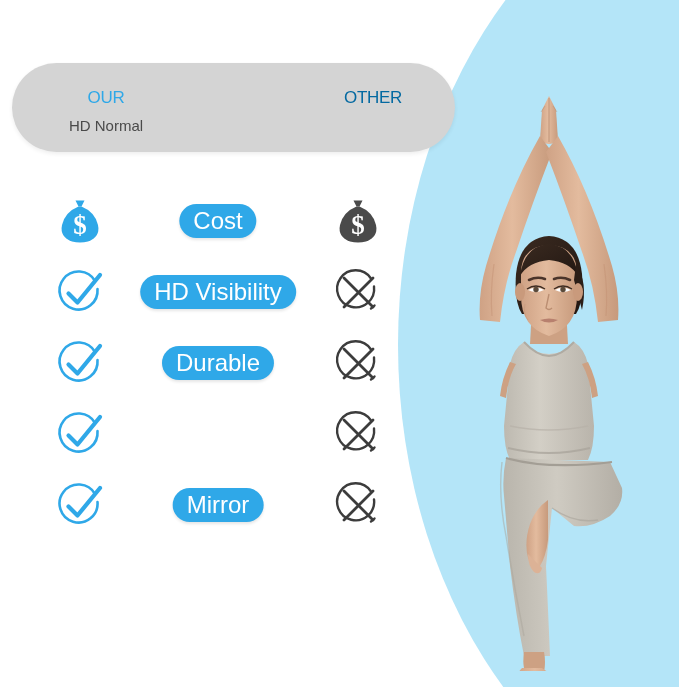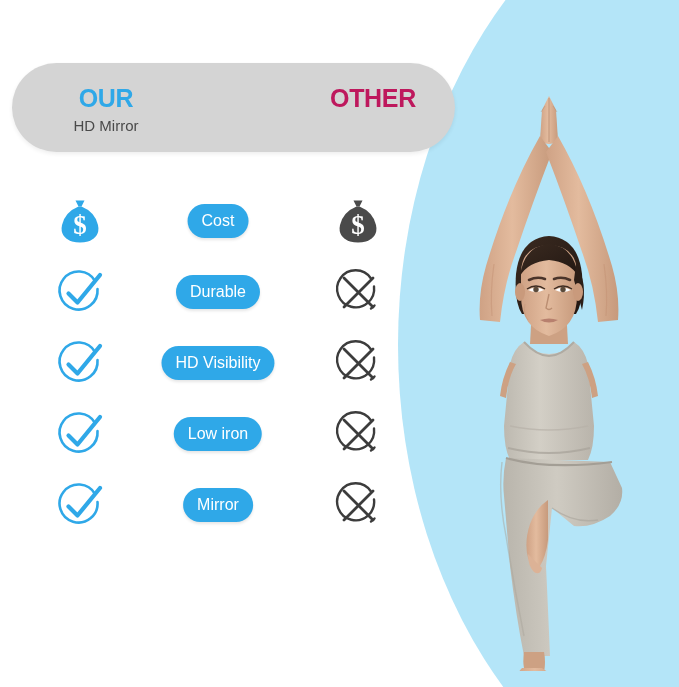--- a/index.html
+++ b/index.html
@@ -33,25 +33,25 @@
     left:12px;top:63px;
     width:443px;height:89px;
     background:#d4d4d4;
     border-radius:45px;
     box-shadow:0 2px 4px rgba(0,0,0,.07);
   }
   .hdr-col{position:absolute;top:20px;text-align:center;}
   .hdr-col.ours{left:32px;width:124px;}
   .hdr-col.other{left:286px;width:150px;}
   .hdr-title{
-    font-size:25px;font-weight:bold;line-height:30px;
+    font-size:17px;font-weight:normal;line-height:30px;
     letter-spacing:-0.3px;
   }
   .hdr-title.blue{color:#2fa8e8;}
-  .hdr-title.dark{color:#be185d;}
+  .hdr-title.dark{color:#0369a1;}
   .hdr-sub{
     font-size:15px;color:#4a4a4a;line-height:20px;margin-top:3px;
     font-weight:400;
   }
 
   
   .rows{position:absolute;left:0;top:185px;width:455px;}
   .row{position:relative;height:71px;}
   .cell-icon{
     position:absolute;top:50%;transform:translateY(-50%);
@@ -64,21 +64,21 @@
   .pill{
     position:absolute;top:50%;transform:translateY(-50%);
     left:50%;
     margin-left:-90px;
     background:#2fa8e8;
     color:#ffffff;
     border-radius:20px;
     height:34px;
     line-height:34px;
     text-align:center;
-    font-size:16px;
+    font-size:24px;
     box-shadow:0 2px 3px rgba(0,0,0,.10);
     white-space:nowrap;
     padding:0 14px;
     box-sizing:border-box;
   }
   
   .pill{left:218px;margin-left:0;transform:translate(-50%,-50%);}
 </style>
 </head>
 <body>
@@ -166,21 +166,21 @@
       <path d="M100 556 Q98 572 102 576 L120 576 Q122 566 120 556 Z" fill="#cda183"></path>
 
       <path d="M98 572 Q92 578 92 586 Q94 594 108 594 L130 592 Q136 588 132 582 Q124 576 118 572 Z" fill="url(#skin)"></path>
       <path d="M95 588 L131 587" stroke="#c08f72" stroke-width="1" fill="none" opacity=".5"></path>
     </svg>
   </div>
 
   <div class="header-pill">
     <div class="hdr-col ours">
       <div class="hdr-title blue">OUR</div>
-      <div class="hdr-sub">HD Mirror</div>
+      <div class="hdr-sub">HD Normal</div>
     </div>
     <div class="hdr-col other">
       <div class="hdr-title dark">OTHER</div>
     </div>
   </div>
 
   <div class="rows">
 
     <div class="row">
       <div class="cell-icon left">
@@ -201,57 +201,56 @@
     </div>
 
 
     <div class="row">
       <div class="cell-icon left">
         <svg viewBox="0 0 50 50" xmlns="http://www.w3.org/2000/svg">
           <path d="M40 14 A19 19 0 1 0 42.5 22" fill="none" stroke="#2fa8e8" stroke-width="2.6" stroke-linecap="round"></path>
           <path d="M13.5 26.5 L22.5 35.5 L45 8" fill="none" stroke="#2fa8e8" stroke-width="4.2" stroke-linecap="round" stroke-linejoin="round"></path>
         </svg>
       </div>
+      <div class="pill">HD Visibility</div>
+      <div class="cell-icon right">
+        <svg viewBox="0 0 50 50" xmlns="http://www.w3.org/2000/svg">
+          <path d="M38 11.5 A18.5 18.5 0 1 0 41 19.5" fill="none" stroke="#3c3c3c" stroke-width="2.4" stroke-linecap="round"></path>
+          <path d="M41.5 38.5 A18.5 18.5 0 0 1 38 41.5" fill="none" stroke="#3c3c3c" stroke-width="2.4" stroke-linecap="round"></path>
+          <path d="M11 11 L40 40" fill="none" stroke="#3c3c3c" stroke-width="2.8" stroke-linecap="round"></path>
+          <path d="M40 11 L11 40" fill="none" stroke="#3c3c3c" stroke-width="2.8" stroke-linecap="round"></path>
+        </svg>
+      </div>
+    </div>
+
+    <div class="row">
+      <div class="cell-icon left">
+        <svg viewBox="0 0 50 50" xmlns="http://www.w3.org/2000/svg">
+          <path d="M40 14 A19 19 0 1 0 42.5 22" fill="none" stroke="#2fa8e8" stroke-width="2.6" stroke-linecap="round"></path>
+          <path d="M13.5 26.5 L22.5 35.5 L45 8" fill="none" stroke="#2fa8e8" stroke-width="4.2" stroke-linecap="round" stroke-linejoin="round"></path>
+        </svg>
+      </div>
       <div class="pill">Durable</div>
       <div class="cell-icon right">
         <svg viewBox="0 0 50 50" xmlns="http://www.w3.org/2000/svg">
           <path d="M38 11.5 A18.5 18.5 0 1 0 41 19.5" fill="none" stroke="#3c3c3c" stroke-width="2.4" stroke-linecap="round"></path>
           <path d="M41.5 38.5 A18.5 18.5 0 0 1 38 41.5" fill="none" stroke="#3c3c3c" stroke-width="2.4" stroke-linecap="round"></path>
           <path d="M11 11 L40 40" fill="none" stroke="#3c3c3c" stroke-width="2.8" stroke-linecap="round"></path>
           <path d="M40 11 L11 40" fill="none" stroke="#3c3c3c" stroke-width="2.8" stroke-linecap="round"></path>
         </svg>
       </div>
     </div>
 
     <div class="row">
       <div class="cell-icon left">
         <svg viewBox="0 0 50 50" xmlns="http://www.w3.org/2000/svg">
           <path d="M40 14 A19 19 0 1 0 42.5 22" fill="none" stroke="#2fa8e8" stroke-width="2.6" stroke-linecap="round"></path>
           <path d="M13.5 26.5 L22.5 35.5 L45 8" fill="none" stroke="#2fa8e8" stroke-width="4.2" stroke-linecap="round" stroke-linejoin="round"></path>
         </svg>
       </div>
-      <div class="pill">HD Visibility</div>
-      <div class="cell-icon right">
-        <svg viewBox="0 0 50 50" xmlns="http://www.w3.org/2000/svg">
-          <path d="M38 11.5 A18.5 18.5 0 1 0 41 19.5" fill="none" stroke="#3c3c3c" stroke-width="2.4" stroke-linecap="round"></path>
-          <path d="M41.5 38.5 A18.5 18.5 0 0 1 38 41.5" fill="none" stroke="#3c3c3c" stroke-width="2.4" stroke-linecap="round"></path>
-          <path d="M11 11 L40 40" fill="none" stroke="#3c3c3c" stroke-width="2.8" stroke-linecap="round"></path>
-          <path d="M40 11 L11 40" fill="none" stroke="#3c3c3c" stroke-width="2.8" stroke-linecap="round"></path>
-        </svg>
-      </div>
-    </div>
-
-    <div class="row">
-      <div class="cell-icon left">
-        <svg viewBox="0 0 50 50" xmlns="http://www.w3.org/2000/svg">
-          <path d="M40 14 A19 19 0 1 0 42.5 22" fill="none" stroke="#2fa8e8" stroke-width="2.6" stroke-linecap="round"></path>
-          <path d="M13.5 26.5 L22.5 35.5 L45 8" fill="none" stroke="#2fa8e8" stroke-width="4.2" stroke-linecap="round" stroke-linejoin="round"></path>
-        </svg>
-      </div>
-      <div class="pill">Low iron</div>
       <div class="cell-icon right">
         <svg viewBox="0 0 50 50" xmlns="http://www.w3.org/2000/svg">
           <path d="M38 11.5 A18.5 18.5 0 1 0 41 19.5" fill="none" stroke="#3c3c3c" stroke-width="2.4" stroke-linecap="round"></path>
           <path d="M41.5 38.5 A18.5 18.5 0 0 1 38 41.5" fill="none" stroke="#3c3c3c" stroke-width="2.4" stroke-linecap="round"></path>
           <path d="M11 11 L40 40" fill="none" stroke="#3c3c3c" stroke-width="2.8" stroke-linecap="round"></path>
           <path d="M40 11 L11 40" fill="none" stroke="#3c3c3c" stroke-width="2.8" stroke-linecap="round"></path>
         </svg>
       </div>
     </div>
 

